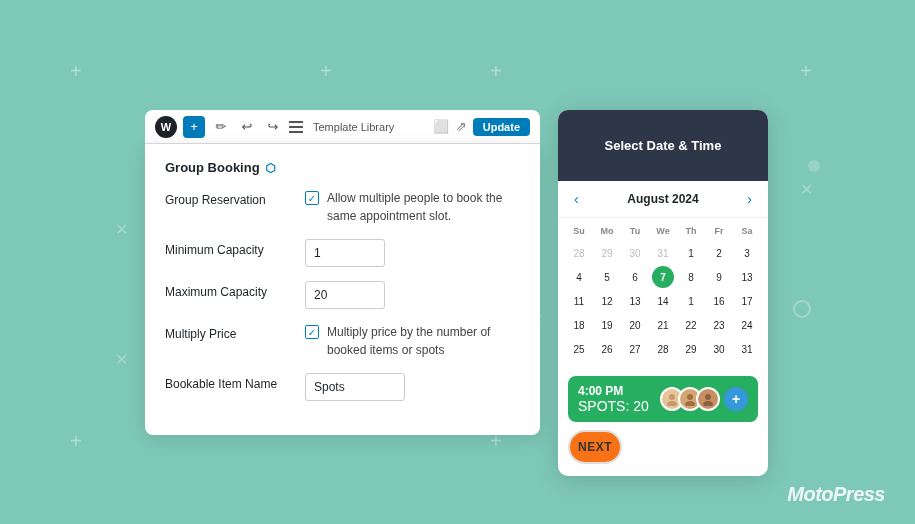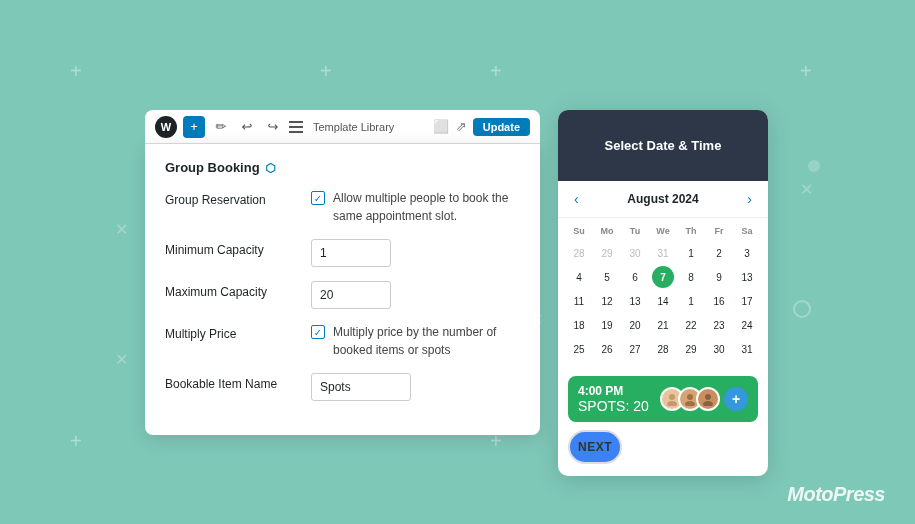--- a/index.html
+++ b/index.html
@@ -94,21 +94,21 @@
     }
     .panel-title-icon {
       color: #007cba;
       font-size: 12px;
     }
 
     .form-row {
       display: flex;
       align-items: flex-start;
       margin-bottom: 14px;
-      gap: 16px;
+      gap: 10px;
     }
     .form-label {
       width: 130px;
       flex-shrink: 0;
       font-size: 12px;
       color: #1d2327;
       font-weight: 500;
       padding-top: 4px;
     }
     .form-control {
@@ -273,21 +273,21 @@
       display: flex; align-items: center; justify-content: center;
       font-size: 14px;
       font-weight: 600;
       margin-left: 4px;
     }
 
     
     .next-btn {
       display: block;
       margin: 6px 10px 12px;
-      background: #3b82f6;
+      background: #f97316;
       border: 2px solid #ddd;
       border-radius: 20px;
       padding: 8px;
       text-align: center;
       font-size: 12px;
       font-weight: 700;
       color: #333;
       letter-spacing: 0.5px;
       cursor: pointer;
     }

